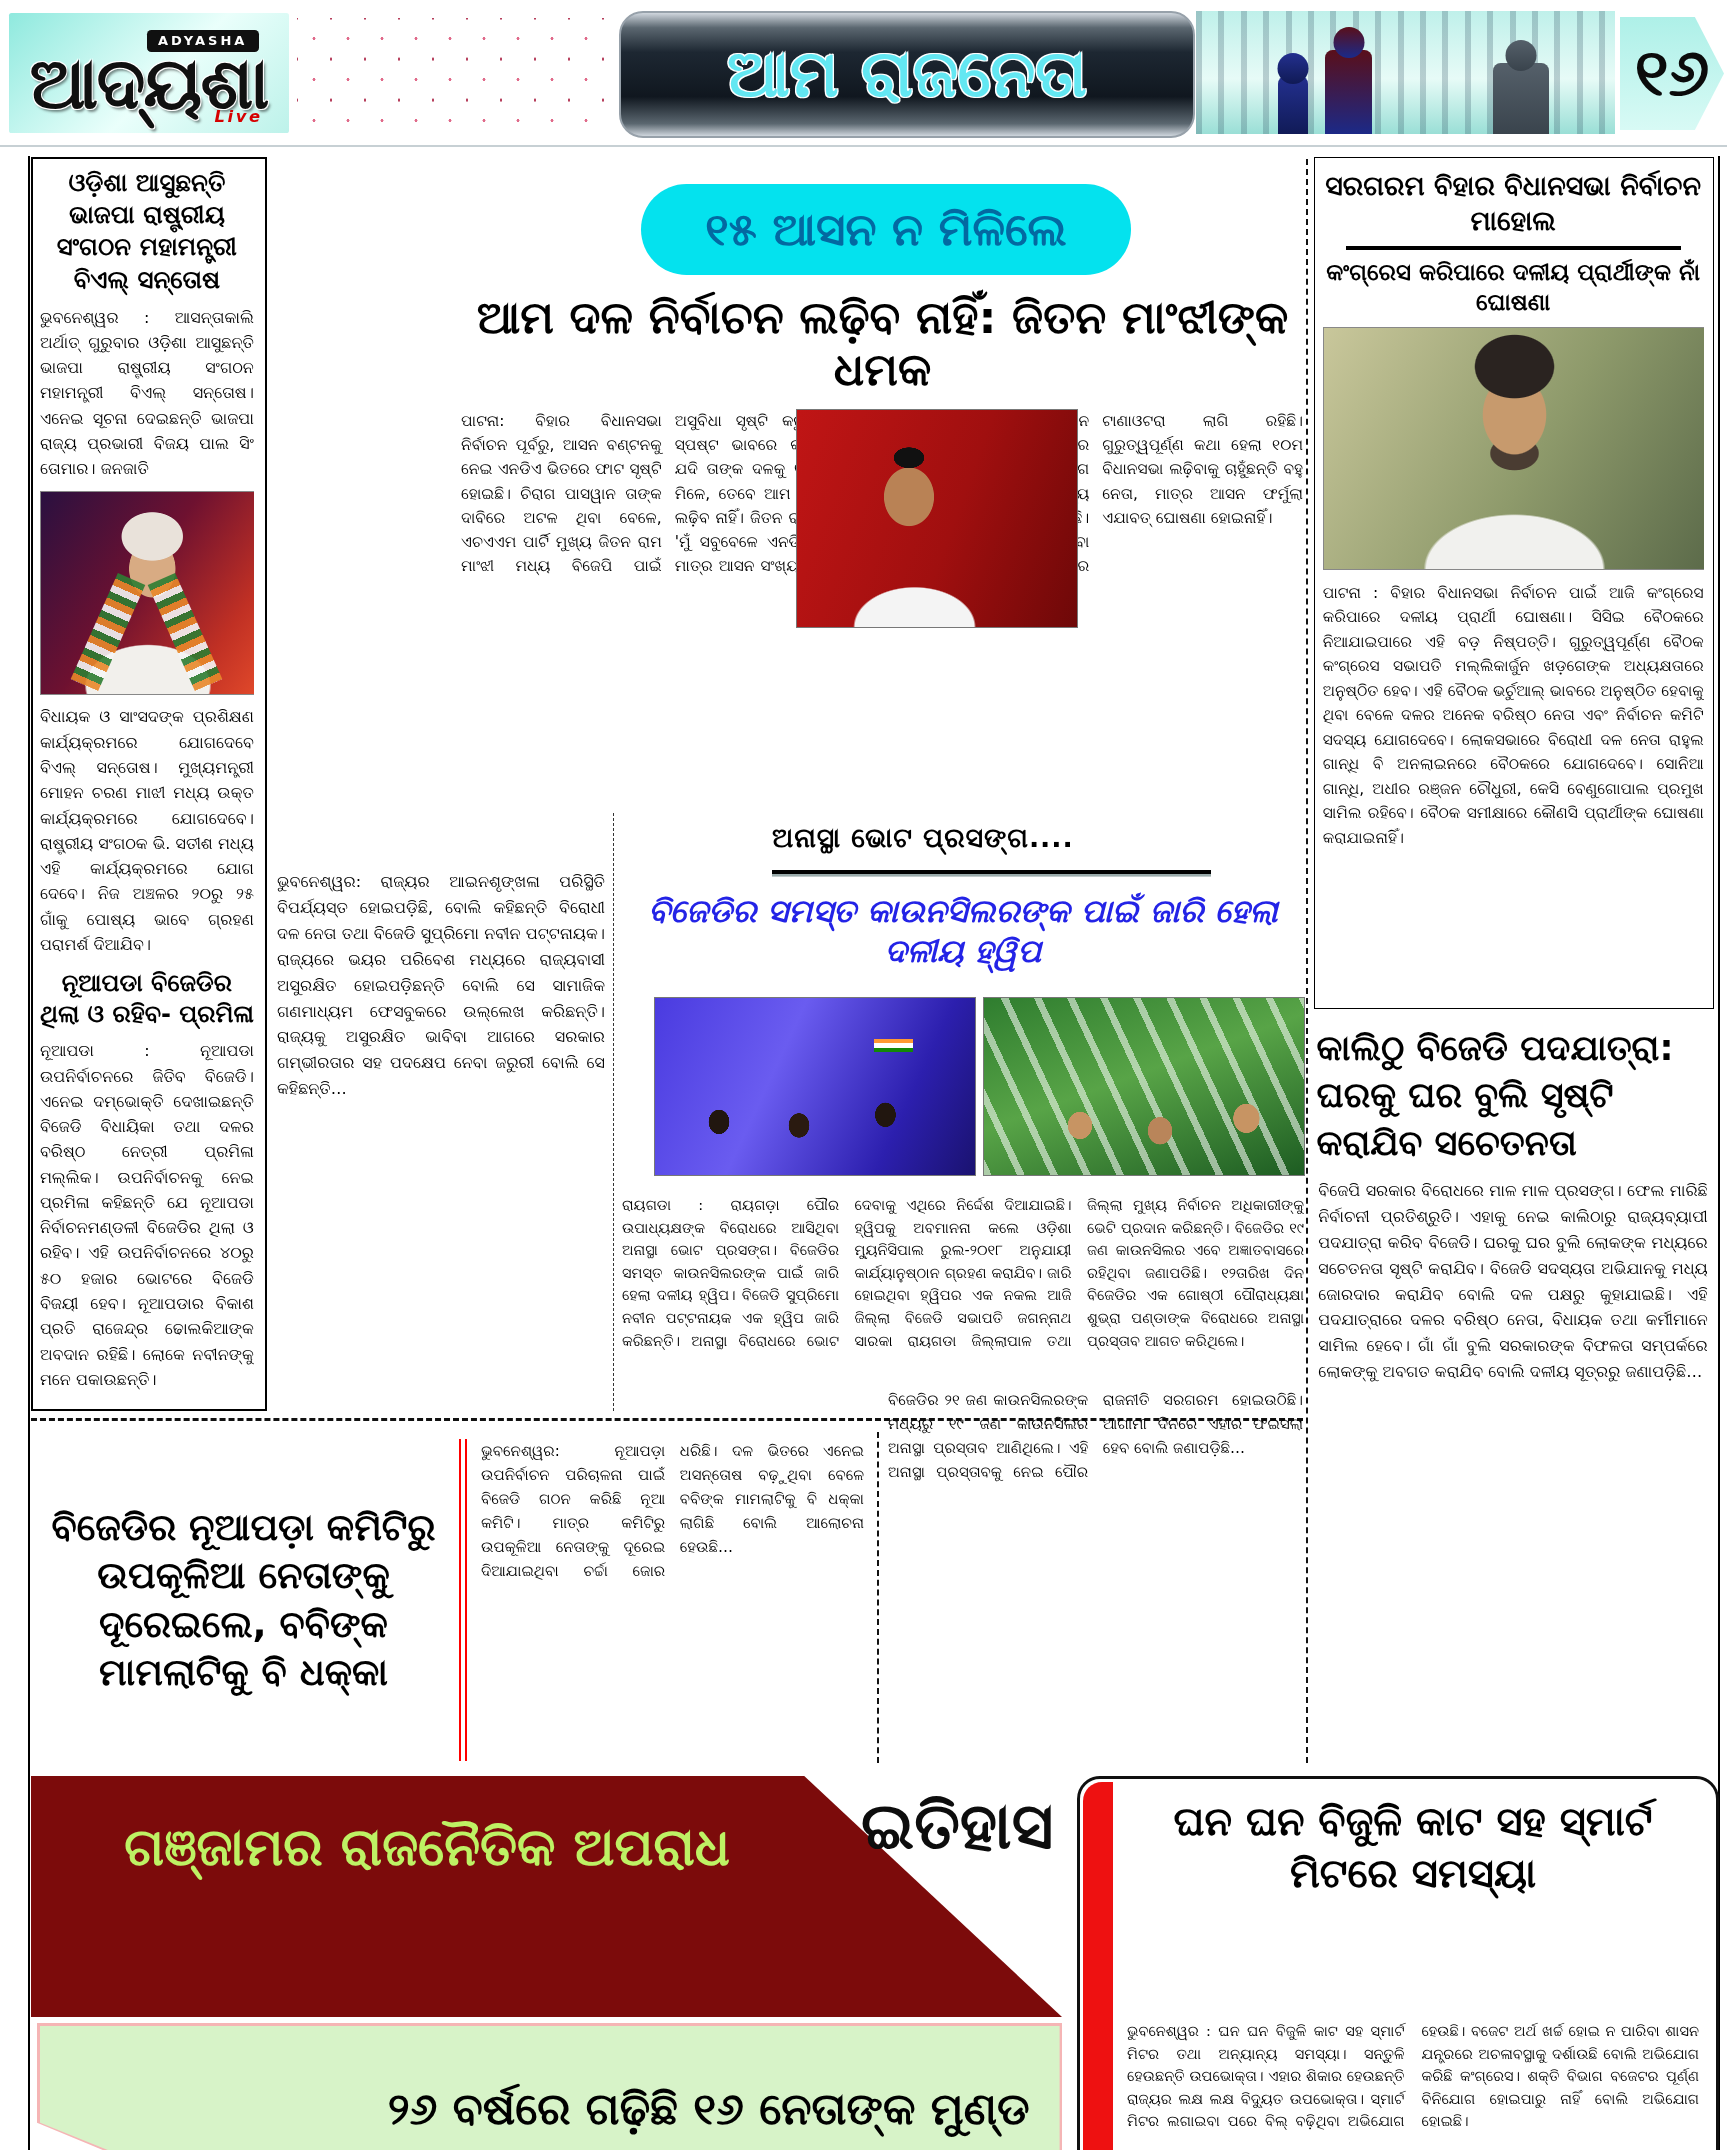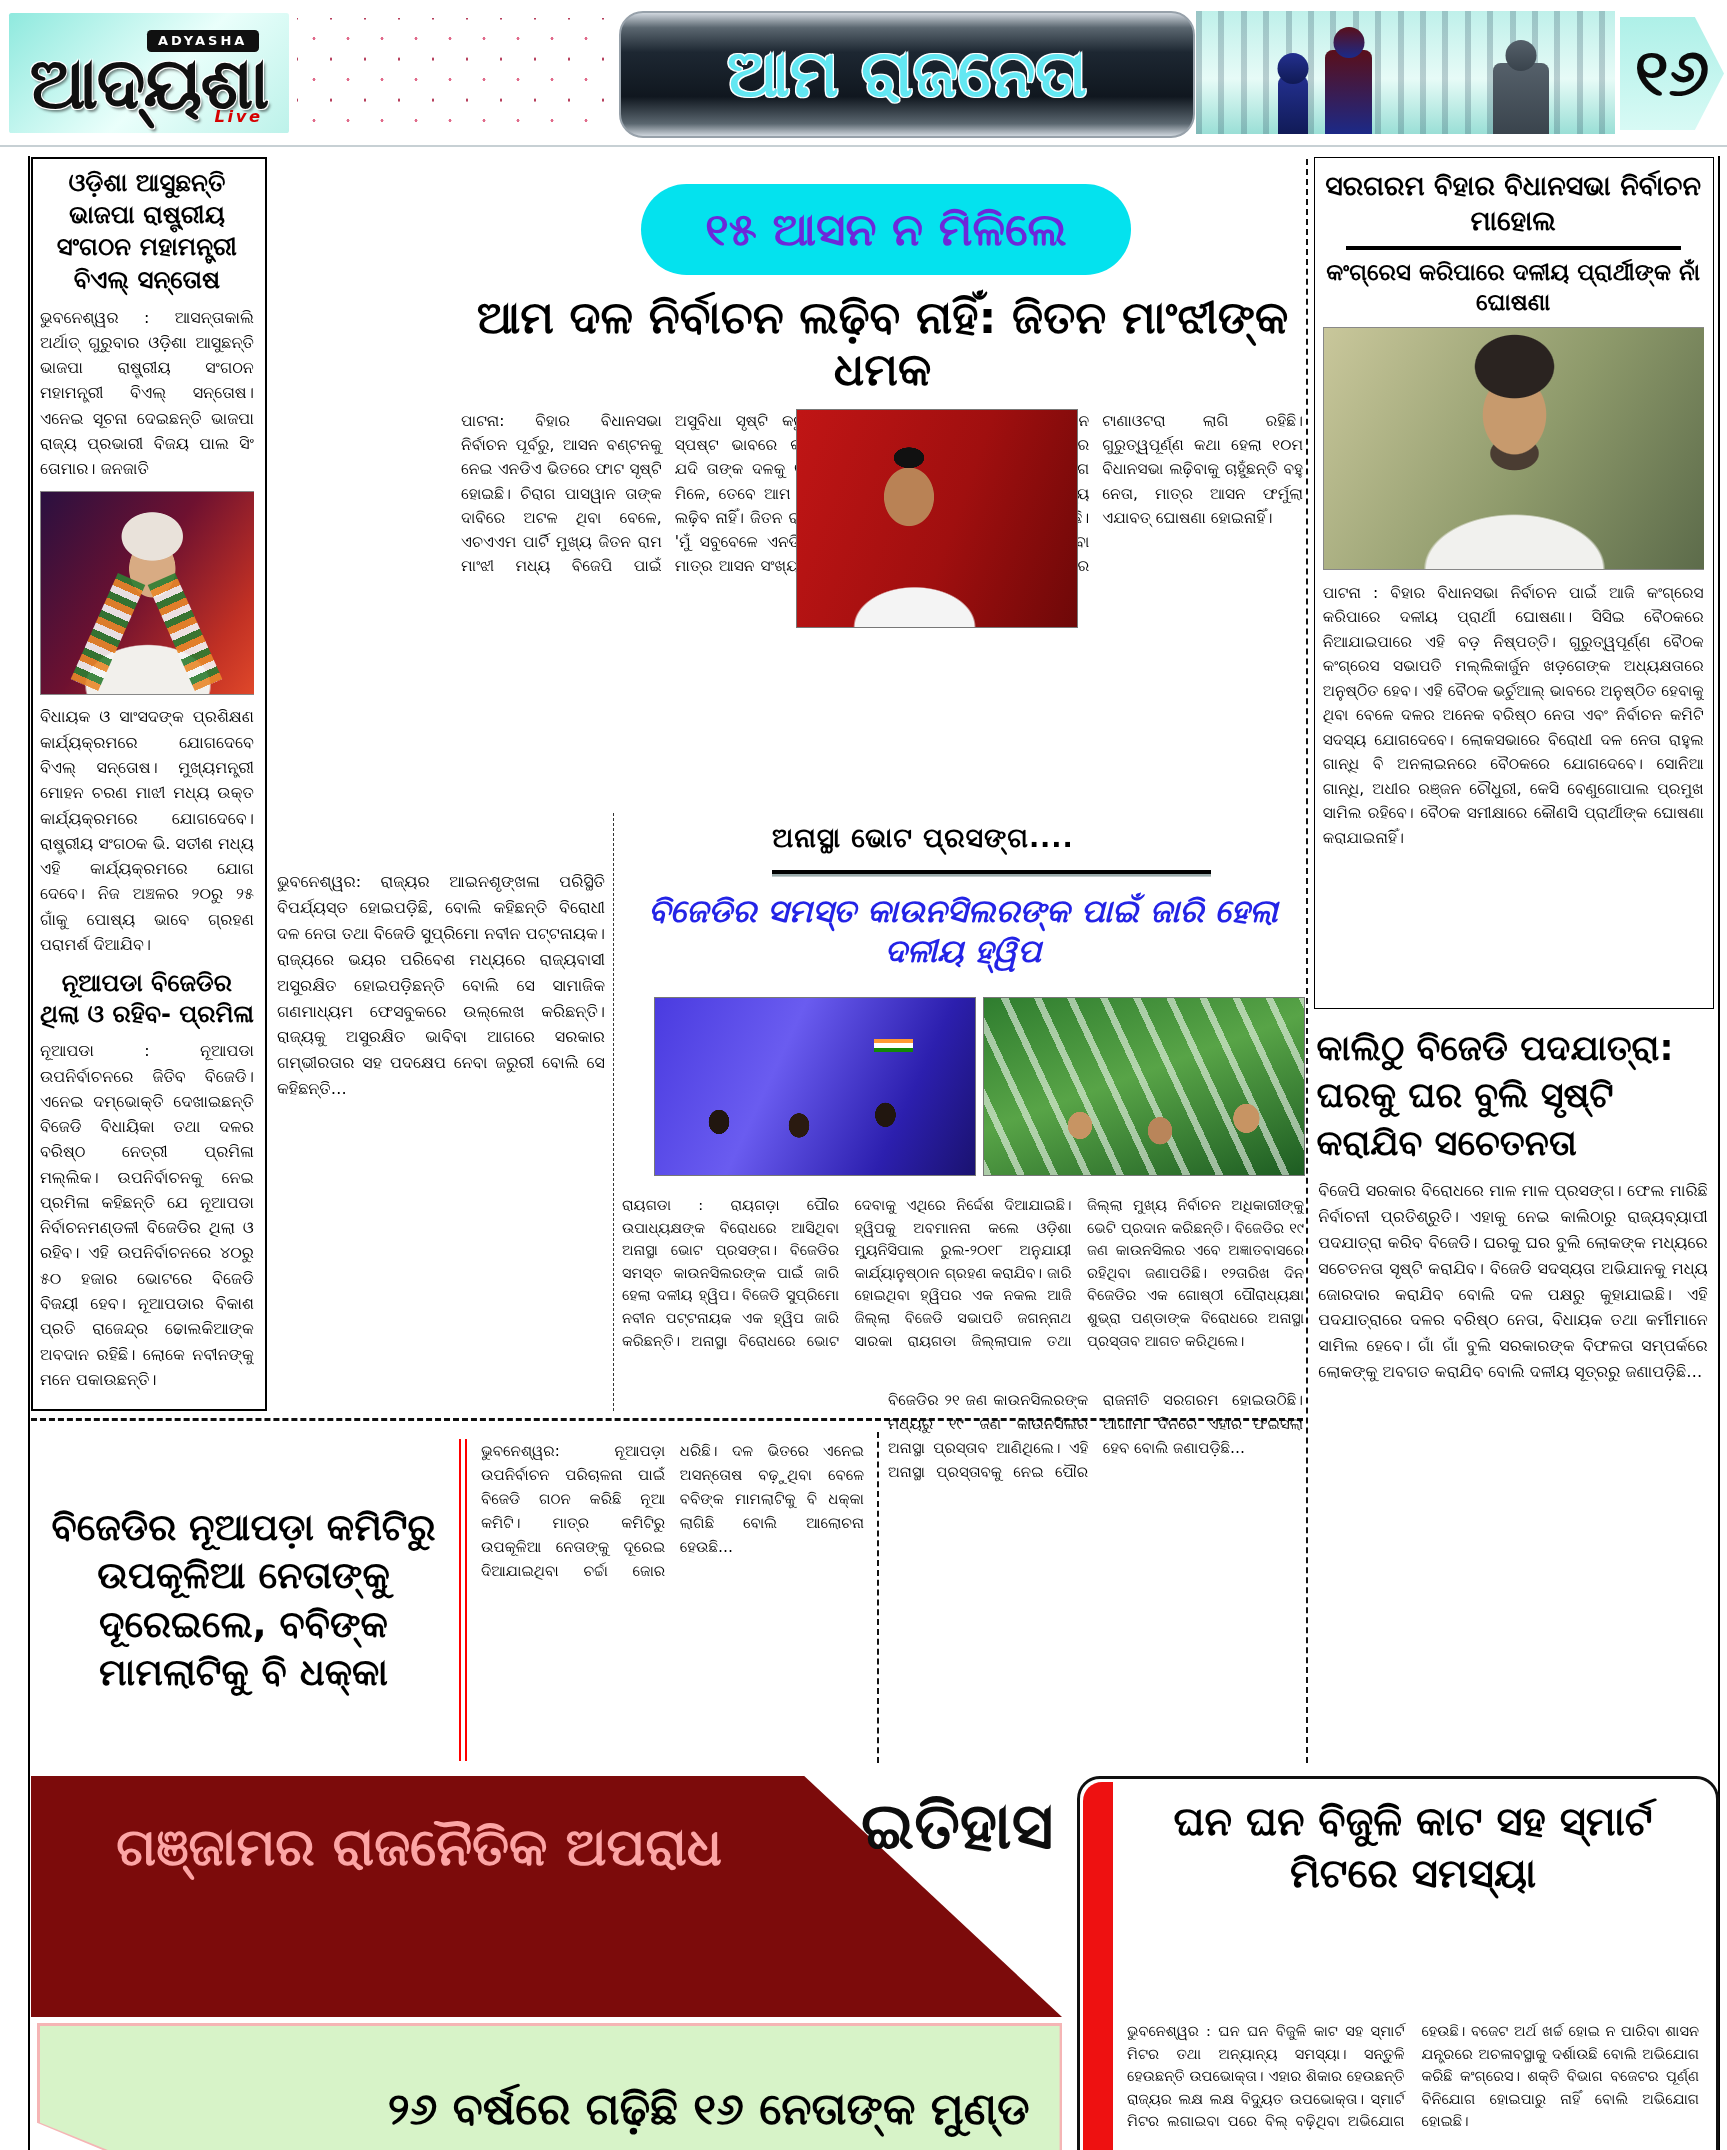--- a/index.html
+++ b/index.html
@@ -74,21 +74,21 @@
 
   
   .committee-head{left:34px;top:1437px;width:419px;height:327px;font-size:37px;font-weight:bold;
      line-height:1.3;text-align:center;display:flex;align-items:center;}
   .committee-cols{left:481px;top:1439px;width:383px;height:323px;column-count:2;column-gap:14.6px;
      font-size:15px;line-height:1.6;}
 
   
   .kicker{left:641px;top:184px;width:490px;height:91px;background:#04e2ee;border-radius:52px;
      display:flex;align-items:center;justify-content:center;}
-  .kicker .t{color:#6d28d9;font-weight:bold;font-size:45px;}
+  .kicker .t{color:#0369a1;font-weight:bold;font-size:45px;}
   .main-headline{left:461px;top:292px;width:843px;height:112px;font-size:45px;font-weight:bold;
      text-align:center;line-height:1.15;}
   .main-body{left:461px;top:409px;width:842px;height:395px;column-count:4;column-gap:13px;
      font-size:15.5px;line-height:1.56;}
   .ph-manjhi{left:796px;top:409px;width:280px;height:217px;border:0.4px solid #777;
      background:
        radial-gradient(ellipse 25px 17px at 40% 22%,#111 0 60%,transparent 62%),
        radial-gradient(ellipse 41px 48px at 40% 40%,#b98255 0 60%,transparent 62%),
        radial-gradient(ellipse 20px 7.7px at 40% 38%,#15100c 0 60%,transparent 64%),
        radial-gradient(ellipse 99px 65px at 42% 100%,#f4f4f4 0 60%,transparent 62%),
@@ -139,22 +139,22 @@
        linear-gradient(120deg,#c9c79b 0%,#8e9a6b 55%,#5c6b4a 100%);}
   .bihar-body{font-size:15.5px;line-height:1.58;margin-top:10.3px;}
   .pada-wrap{left:1314px;top:1012px;width:398px;height:752px;overflow:hidden;}
   .pada-head{font-size:35px;font-weight:bold;line-height:1.35;text-align:left;margin:13px 2.6px 11.2px 2.6px;}
   .pada-body{font-size:16px;line-height:1.62;margin:0 4.3px;}
 
   
   .ganjam-banner{left:31px;top:1776px;width:1031px;height:241px;}
   .ganjam-red{position:absolute;inset:0;background:#7c0b0b;
      clip-path:polygon(0 0,75% 0,100% 100%,0 100%);}
-  .ganjam-red .t{position:absolute;left:17px;top:39px;width:72%;font-size:52px;font-weight:bold;
-     color:#fca5a5;line-height:1.25;text-align:center;}
+  .ganjam-red .t{position:absolute;left:25px;top:39px;width:72%;font-size:52px;font-weight:bold;
+     color:#bef264;line-height:1.25;text-align:center;}
   .ganjam-black{position:absolute;right:8.6px;top:13px;font-size:64px;font-weight:bold;color:#0d0d0d;}
   .ganjam-strip-outer{left:37px;top:2023px;width:1025px;height:172px;background:#f5b5b5;
      clip-path:polygon(0 0,100% 0,100% 100%,17% 100%,0 58%);}
   .ganjam-strip{position:absolute;left:2.6px;top:2.6px;width:1020px;height:167px;background:#d7f3c8;
      clip-path:polygon(0 0,100% 0,100% 100%,17% 100%,0 58%);
      display:flex;align-items:center;justify-content:flex-end;}
   .ganjam-strip .t{font-size:44px;font-weight:bold;margin-right:30px;}
 
   
   .elecbox{left:1077px;top:1776px;width:636px;height:874px;border:3px solid #101010;border-radius:23px;}

